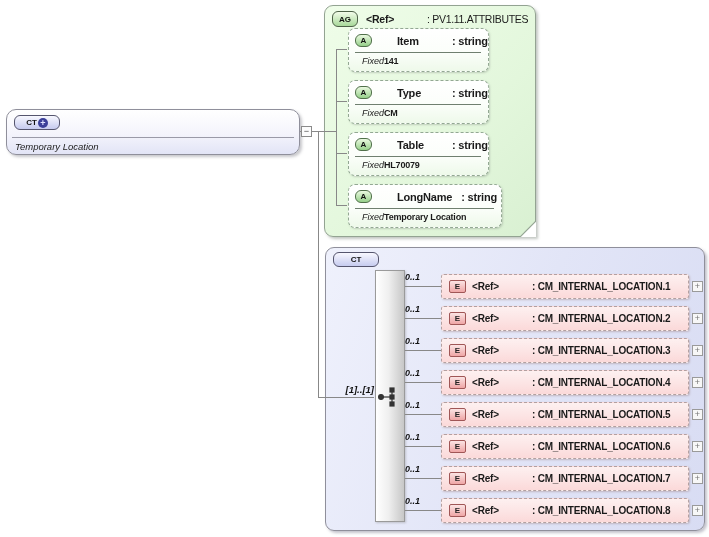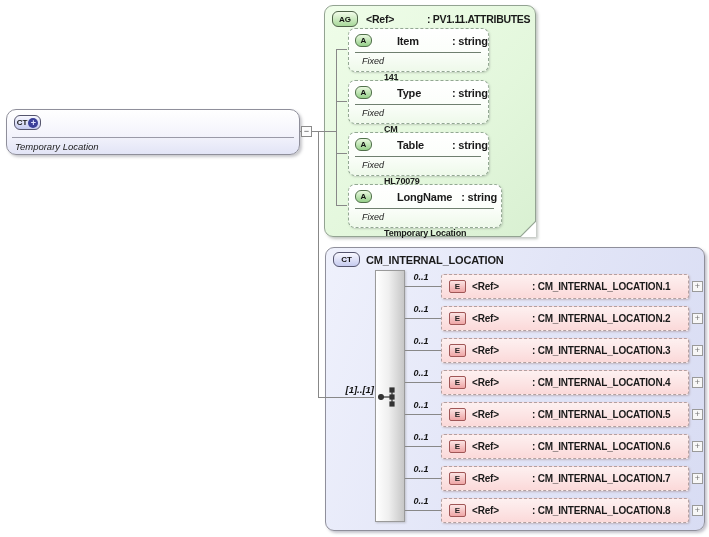--- a/index.html
+++ b/index.html
@@ -18,21 +18,21 @@
     box-shadow:2px 2px 3px rgba(130,130,140,.45);z-index:2;
   }
   .ctbox .hdr{position:absolute;left:7px;top:5px;display:flex;align-items:center;}
   .ctbox .title{margin-left:7px;font-size:11px;font-weight:bold;letter-spacing:-.2px;white-space:nowrap;}
   .ctbox .divider{position:absolute;left:5px;right:5px;top:27px;border-top:1px solid #9a9aa8;}
   .ctbox .subtitle{position:absolute;left:8px;top:31px;font-size:9.5px;font-style:italic;color:#222;white-space:nowrap;}
 
   
   .badge{display:inline-flex;align-items:center;justify-content:center;
     font-size:8px;font-weight:bold;color:#111;flex:0 0 auto;}
-  .badge.ct{width:27px;height:15px;border:1px solid #55556e;border-radius:6px;
+  .badge.ct{width:46px;height:15px;border:1px solid #55556e;border-radius:6px;
     background:linear-gradient(180deg,#f8f8ff 0%,#c6cbef 100%);}
   .badge.ag{width:26px;height:16px;border:1px solid #4e6148;border-radius:6px;
     background:linear-gradient(180deg,#f2fce9 0%,#a8d89a 100%);}
   .badge.a{width:17px;height:13px;border:1px solid #50704a;border-radius:6px;
     background:linear-gradient(180deg,#eaf9e0 0%,#96d08a 100%);}
   .badge.e{width:17px;height:13px;border:1px solid #a05656;border-radius:2px;
     background:linear-gradient(180deg,#fbe4e4 0%,#efa6a6 100%);color:#222;}
   .plusdot{display:inline-flex;align-items:center;justify-content:center;
     width:10px;height:10px;border-radius:50%;background:#3b3f99;color:#dfe2ff;
     font-size:9px;font-weight:bold;line-height:10px;margin-left:1px;}
@@ -44,35 +44,35 @@
 
   
   .agbox{
     position:absolute;left:324px;top:5px;width:212px;height:232px;
     border:1px solid #93a392;border-radius:9px 9px 0 9px;
     background:linear-gradient(135deg,#effde9 0%,#e3f7dc 60%,#d9f0d2 100%);
     box-shadow:2px 2px 3px rgba(120,130,120,.45);z-index:2;
   }
   .agbox .hdr{position:absolute;left:7px;top:5px;display:flex;align-items:center;}
   .agbox .ref{margin-left:8px;font-size:10.5px;font-weight:bold;min-width:61px;letter-spacing:-.2px;}
-  .agbox .title{font-size:10.5px;font-weight:bold;letter-spacing:-.3px;white-space:nowrap;}
+  .agbox .title{font-size:10.5px;font-weight:normal;letter-spacing:-.3px;white-space:nowrap;}
   .chamfer{position:absolute;right:-1px;bottom:-1px;width:16px;height:16px;}
 
   .attrbox{
     position:absolute;left:23px;height:44px;
     border:1px dashed #93a893;border-radius:7px;
     background:linear-gradient(180deg,#ffffff 0%,#fbfefa 55%,#eef9ea 100%);
     box-shadow:1px 1px 2px rgba(120,130,120,.35);
   }
   .attrbox .hdr{position:absolute;left:6px;top:5px;display:flex;align-items:center;}
   .attrbox .name{margin-left:25px;font-size:11px;font-weight:bold;min-width:46px;letter-spacing:-.2px;}
   .attrbox .type{font-size:11px;font-weight:bold;letter-spacing:-.2px;white-space:nowrap;margin-left:9px;}
   .attrbox .divider{position:absolute;left:6px;right:7px;top:23px;border-top:1px solid #6f7f6f;}
   .attrbox .fixedlbl{position:absolute;left:13px;top:27px;font-size:9px;font-style:italic;color:#222;}
-  .attrbox .fixedval{position:absolute;left:35px;top:27px;font-size:9px;font-weight:bold;letter-spacing:-.2px;white-space:nowrap;margin-top:16px;}
+  .attrbox .fixedval{position:absolute;left:35px;top:27px;font-size:9px;font-weight:bold;letter-spacing:-.2px;white-space:nowrap;}
 
   
   .typebox{
     position:absolute;left:325px;top:247px;width:380px;height:284px;
     border:1px solid #8f8f9b;border-radius:9px;
     background:linear-gradient(110deg,#eff1fc 0%,#e2e5f7 50%,#d8dcf3 100%);
     box-shadow:2px 2px 3px rgba(120,120,140,.45);z-index:2;
   }
   .typebox .hdr{position:absolute;left:7px;top:4px;display:flex;align-items:center;}
   .typebox .title{margin-left:6px;font-size:11px;font-weight:bold;letter-spacing:-.2px;white-space:nowrap;}
@@ -80,21 +80,21 @@
   .seqbar{position:absolute;left:49px;top:22px;width:30px;height:252px;
     border:1px solid #9a9a9a;background:linear-gradient(90deg,#ffffff 0%,#efefef 45%,#c7c7c7 100%);
     box-shadow:1px 1px 2px rgba(120,120,120,.35);}
   .seqicon{position:absolute;left:51px;top:137px;width:24px;height:24px;}
 
   .modelcard{position:absolute;left:8px;top:136px;width:40px;text-align:right;
     font-size:9.5px;font-weight:bold;font-style:italic;color:#111;}
 
   .erow{position:absolute;left:79px;width:298px;height:26px;}
   .erow .eline{position:absolute;left:0;top:12px;width:36px;height:1px;background:#888;}
-  .erow .ecard{position:absolute;left:0;top:-2px;width:32px;text-align:center;
+  .erow .ecard{position:absolute;left:0;top:-2px;width:32px;text-align:left;
     font-size:9px;font-weight:bold;font-style:italic;color:#111;}
   .ebox{position:absolute;left:36px;top:0;width:248px;height:25px;
     border:1px dashed #b3a0a0;border-radius:3px;
     background:linear-gradient(180deg,#fdf0f0 0%,#fce4e4 55%,#fbd9d9 100%);
     box-shadow:1px 1px 2px rgba(150,120,120,.4);
     display:flex;align-items:center;padding-left:7px;}
   .ebox .ref{margin-left:6px;font-size:10px;font-weight:bold;min-width:60px;letter-spacing:-.2px;}
   .ebox .etype{font-size:10px;font-weight:bold;letter-spacing:-.2px;white-space:nowrap;}
   .plusbox{position:absolute;left:287px;top:7px;width:11px;height:11px;
     background:#f7f7f7;border:1px solid #9a9a9a;color:#777;
@@ -186,21 +186,20 @@
 
     <svg class="chamfer" viewBox="0 0 16 16">
       <polygon points="0,16 16,0 16,16" fill="#ffffff"></polygon>
       <line x1="0" y1="16" x2="16" y2="0" stroke="#93a392" stroke-width="1.2"></line>
     </svg>
   </div>
 
   <div class="typebox">
     <div class="hdr">
       <span class="badge ct">CT</span>
-      <span class="title">CM_INTERNAL_LOCATION</span>
     </div>
 
     <div class="seqbar"></div>
     <svg class="seqicon" viewBox="0 0 24 24">
       <g stroke="#333" stroke-width="1.2" fill="#333">
         <circle cx="4" cy="12" r="2.4"></circle>
         <line x1="4" y1="12" x2="15" y2="12"></line>
         <line x1="15" y1="5" x2="15" y2="19"></line>
         <rect x="13" y="3" width="4" height="4"></rect>
         <rect x="13" y="10" width="4" height="4"></rect>

